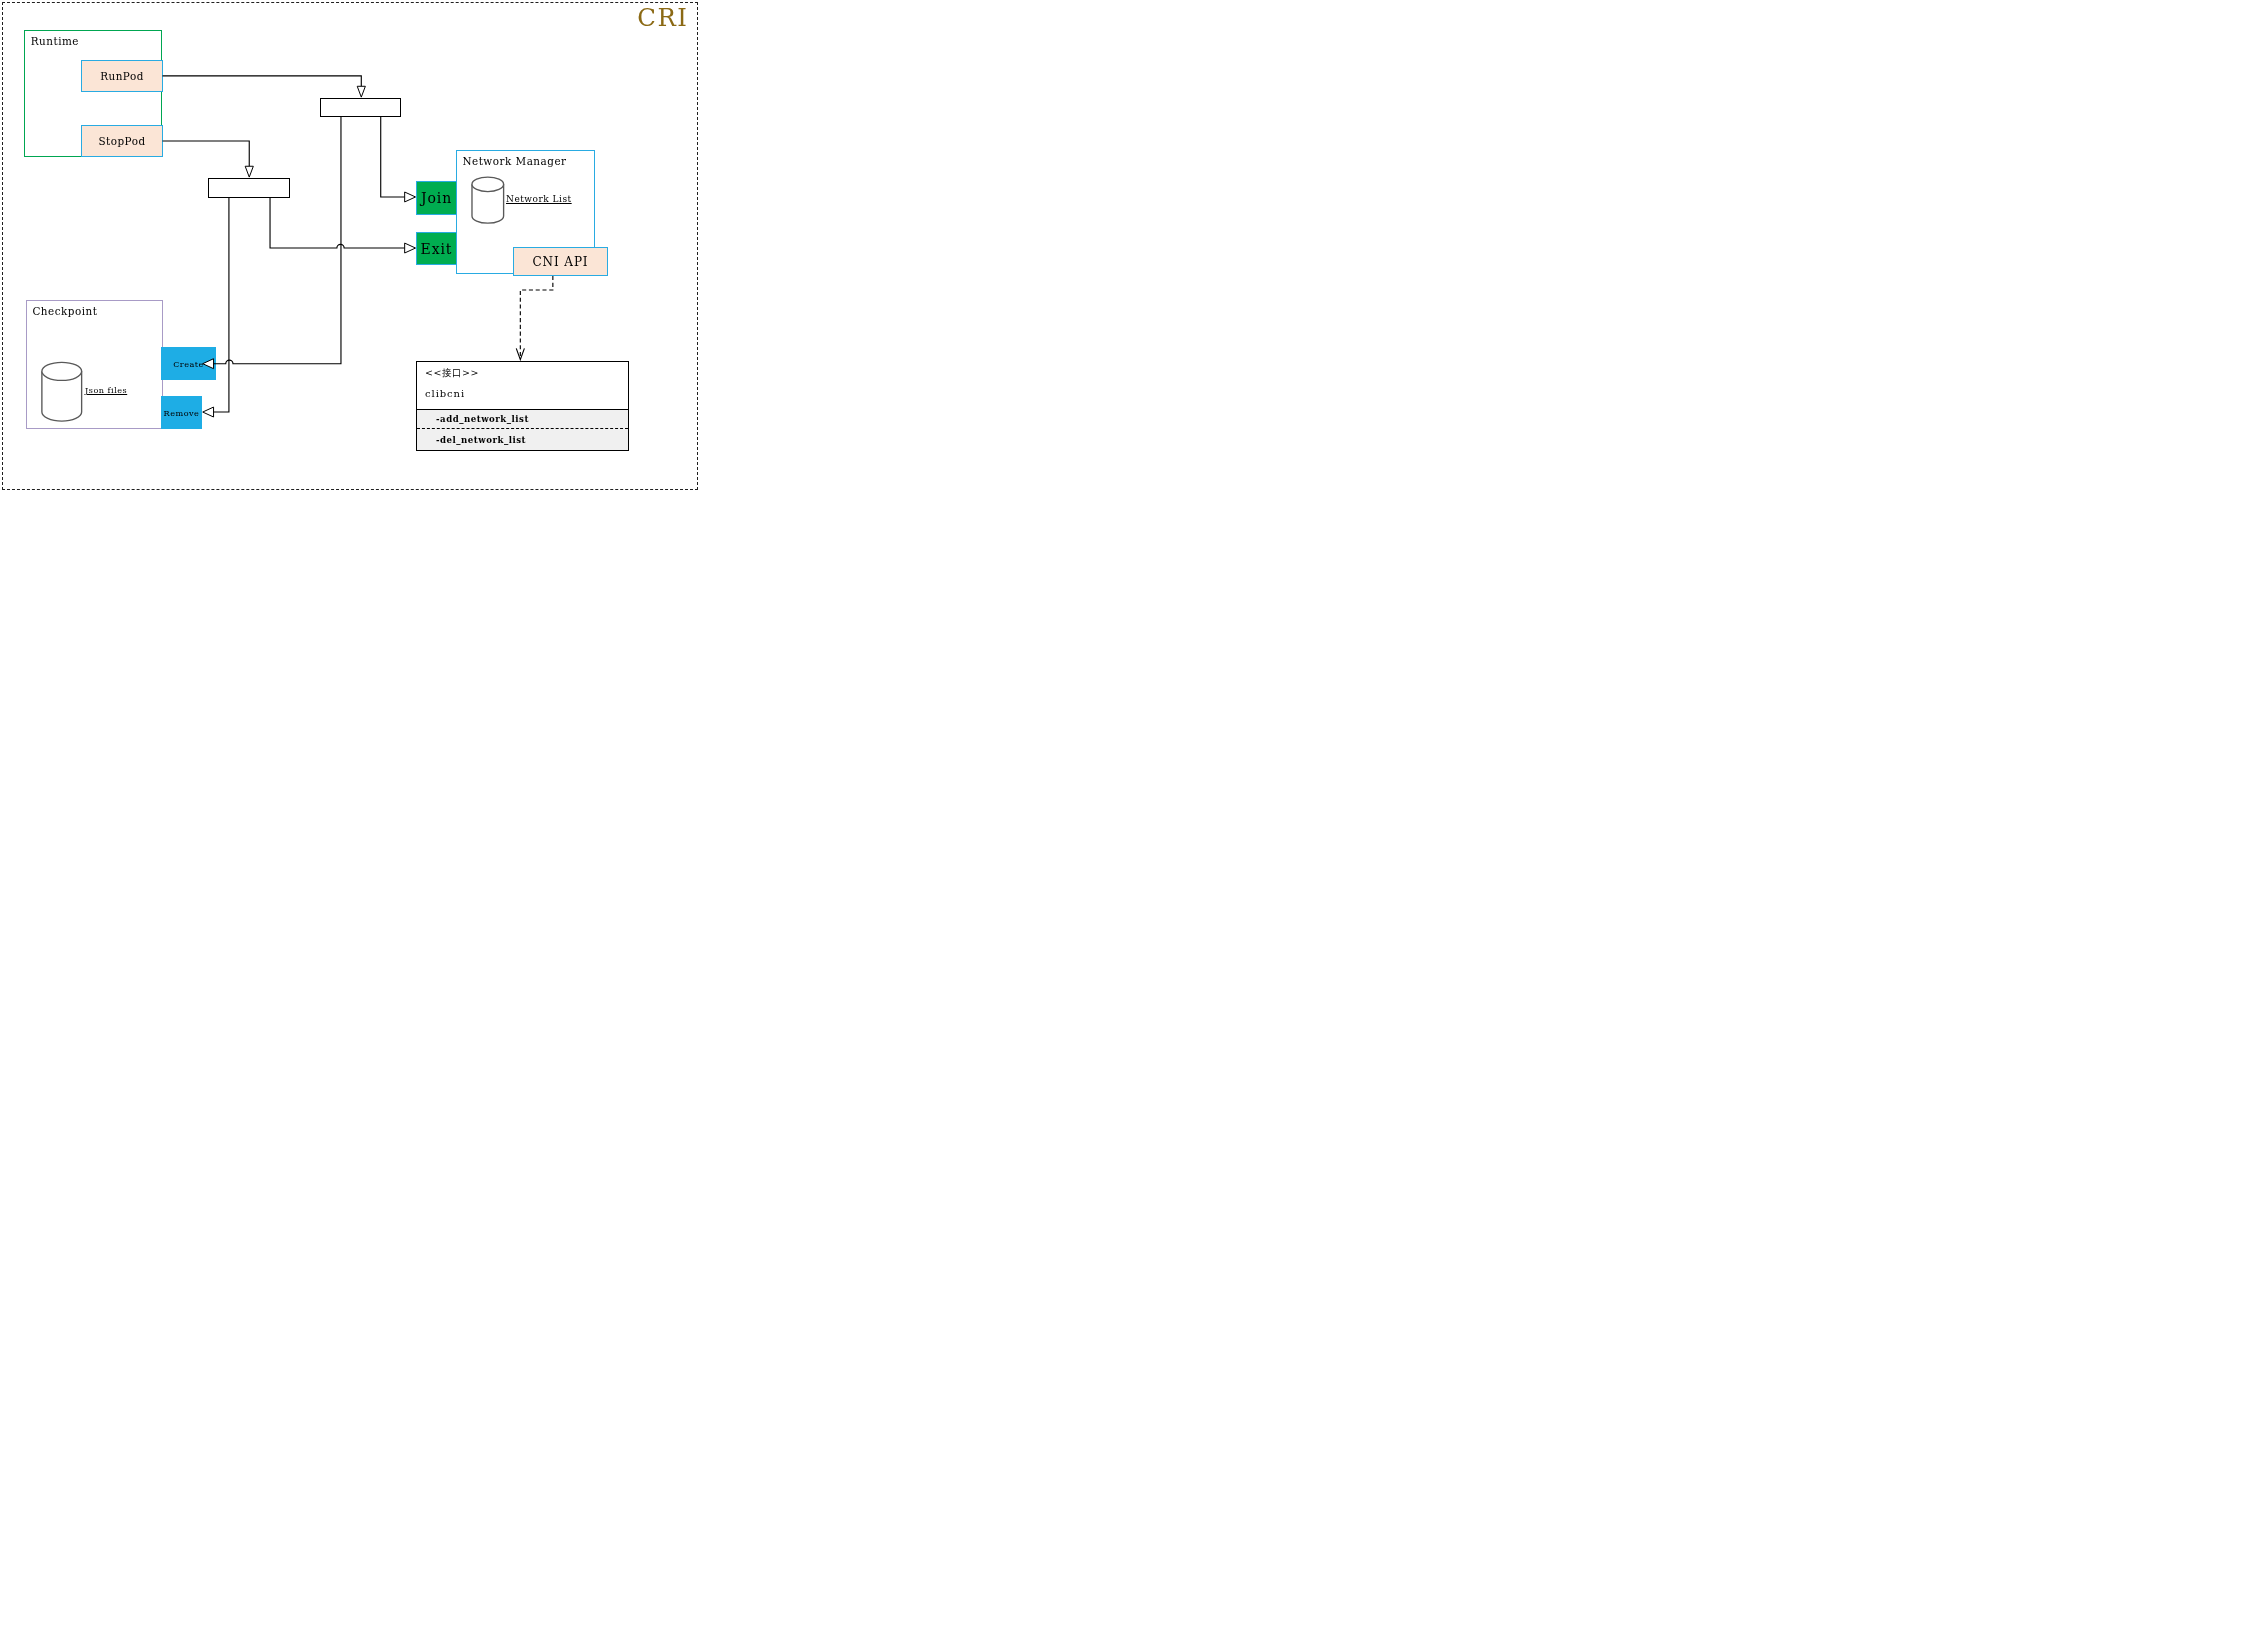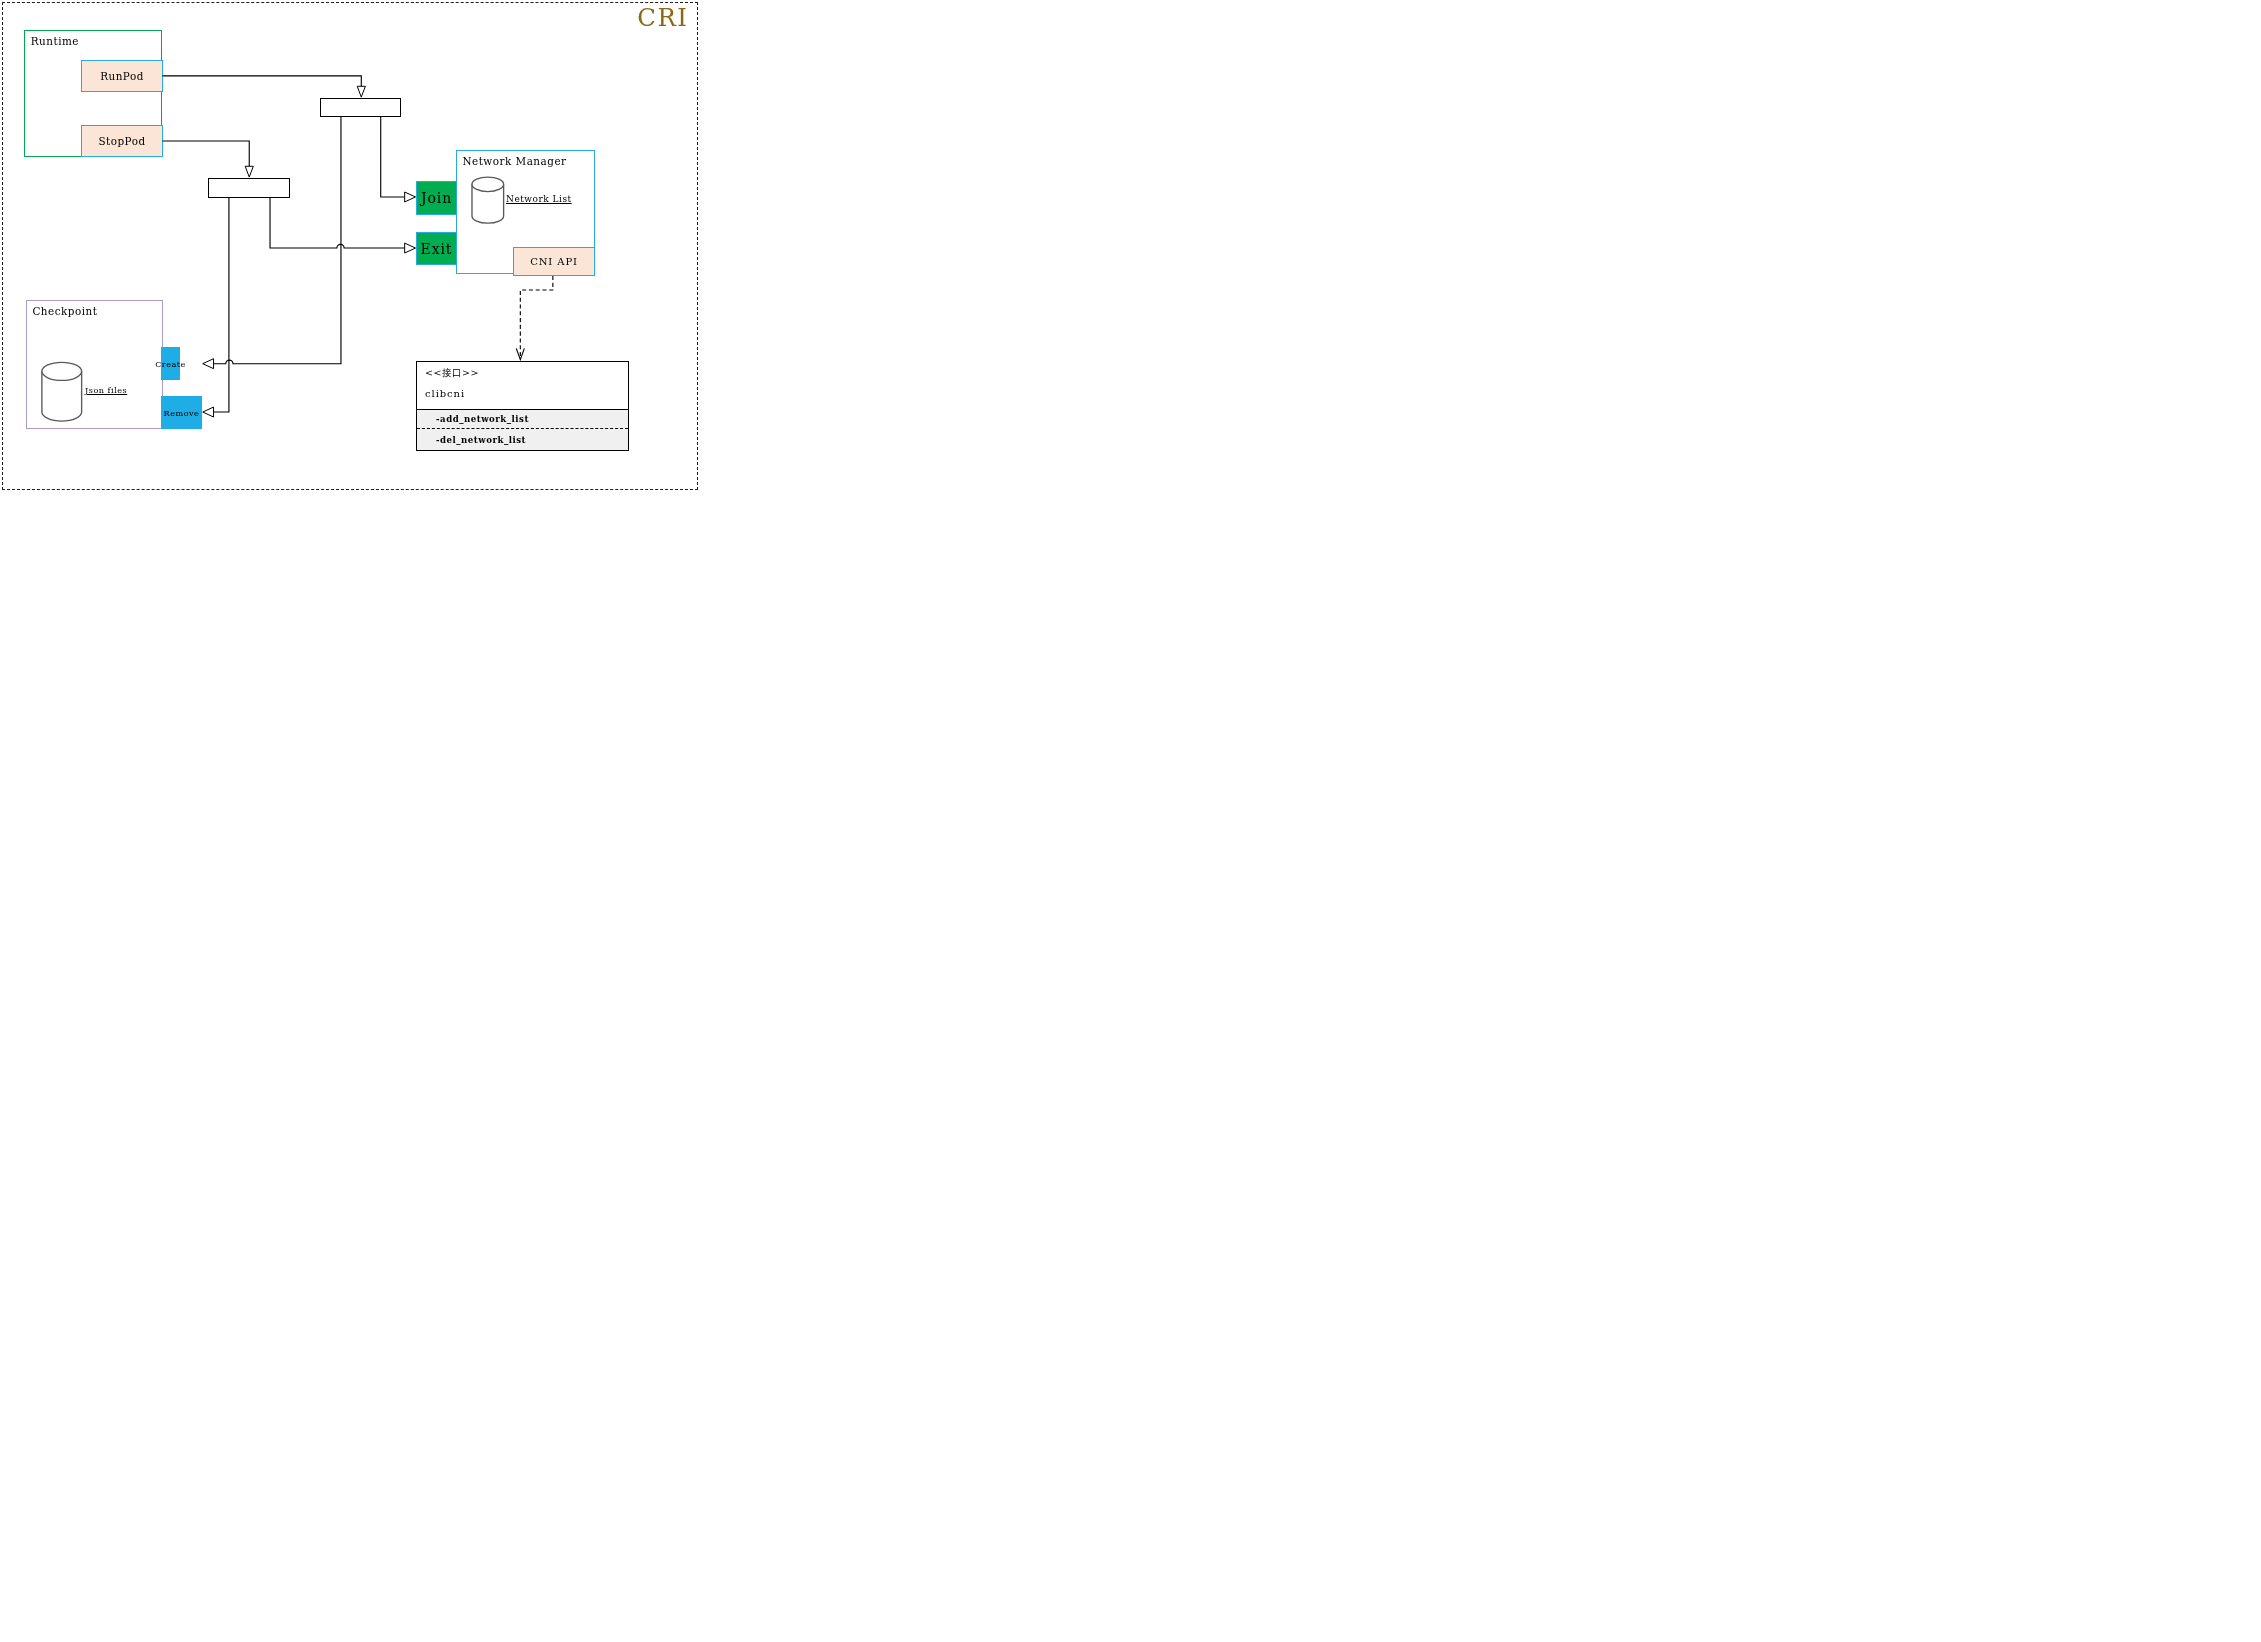--- a/index.html
+++ b/index.html
@@ -40,38 +40,38 @@
     font-size:10.4px;letter-spacing:0.5px;white-space:nowrap;
   }
   .pod-btn{
     background:#FBE5D6;border:0.7px solid #29ABE2;
     display:flex;align-items:center;justify-content:center;
     font-size:10.4px;letter-spacing:0.5px;text-align:right;
   }
   .pod-runpod{left:81px;top:60px;width:82px;height:32px;}
   .pod-stoppod{left:81px;top:125px;width:82px;height:32px;}
   .cni-btn{
-    left:513px;top:247px;width:82px;height:29px;
+    left:513px;top:247px;width:95px;height:29px;
     background:#FBE5D6;border:0.7px solid #29ABE2;
     display:flex;align-items:center;justify-content:center;
-    font-size:10px;letter-spacing:0.9px;
+    font-size:12px;letter-spacing:0.9px;
   }
   .green-btn{
     background:#00AD50;border:0.7px solid #29ABE2;
     display:flex;align-items:center;justify-content:center;
     font-size:14px;letter-spacing:0.9px;color:#000;
   }
   .btn-join{left:416px;top:181px;width:41px;height:34px;}
   .btn-exit{left:416px;top:232px;width:41px;height:33px;}
   .cyan-btn{
     background:#1EADE5;border:none;
     display:flex;align-items:center;justify-content:center;
     font-size:8.1px;letter-spacing:0.5px;color:#000;
   }
-  .btn-create{left:161px;top:347px;width:19px;height:33px;}
+  .btn-create{left:161px;top:347px;width:55px;height:33px;}
   .btn-remove{left:161px;top:396px;width:41px;height:33px;}
   .process-bar{
     background:#ffffff;border:1.4px solid #000;
   }
   .bar-1{left:320px;top:98px;width:81px;height:19.4px;}
   .bar-2{left:208px;top:178px;width:82px;height:20px;}
   .floating-label{position:absolute;white-space:nowrap;text-decoration:underline;}
   .lbl-network-list{left:506px;top:194px;font-size:9px;letter-spacing:0.5px;}
   .lbl-json-files{left:85px;top:385px;font-size:8.1px;letter-spacing:0.5px;}
   .clib-box{

